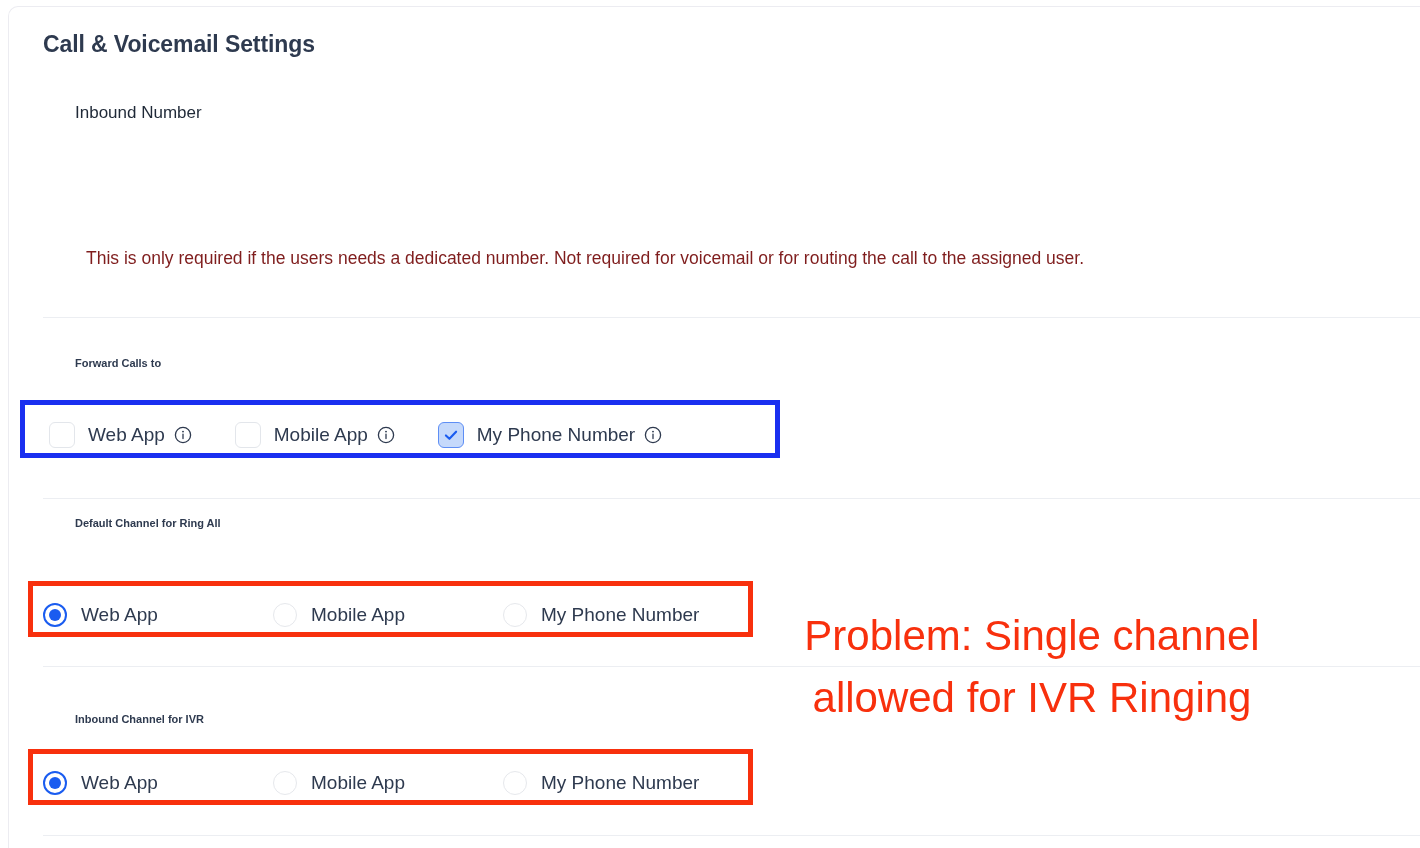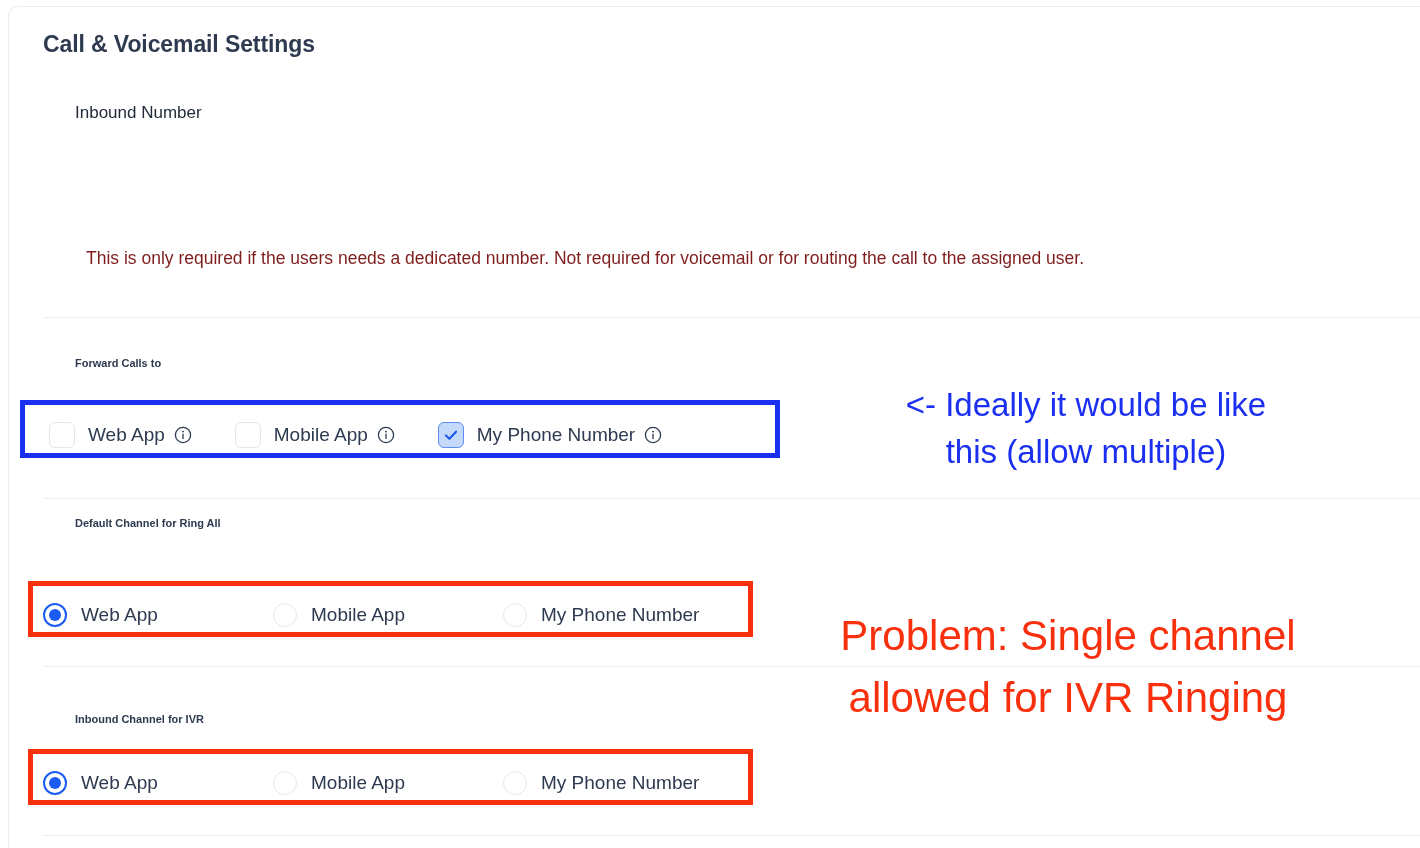--- a/index.html
+++ b/index.html
@@ -321,18 +321,16 @@
 
     <div class="divider" style="top:828px;"></div>
   </div>
 
   <div class="anno-box blue" style="left:20px; top:400px; width:760px; height:58px;"></div>
 
   <div class="anno-box red" style="left:28px; top:581px; width:725px; height:56px;"></div>
 
   <div class="anno-box red" style="left:28px; top:749px; width:725px; height:56px;"></div>
 
-  <div class="anno-text blue" style="left:836px; top:381px; width:500px;">&lt;- Ideally it would be like
-this (allow multiple)</div>
-
-  <div class="anno-text red" style="left:788px; top:605px; width:560px;">Problem: Single channel
+
+  <div class="anno-text red" style="left:752px; top:605px; width:560px;">Problem: Single channel
 allowed for IVR Ringing</div>
 </div>
 
 </body></html>

